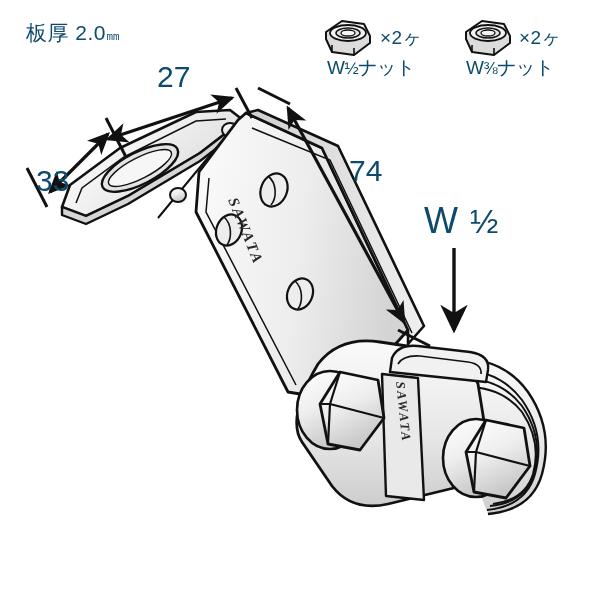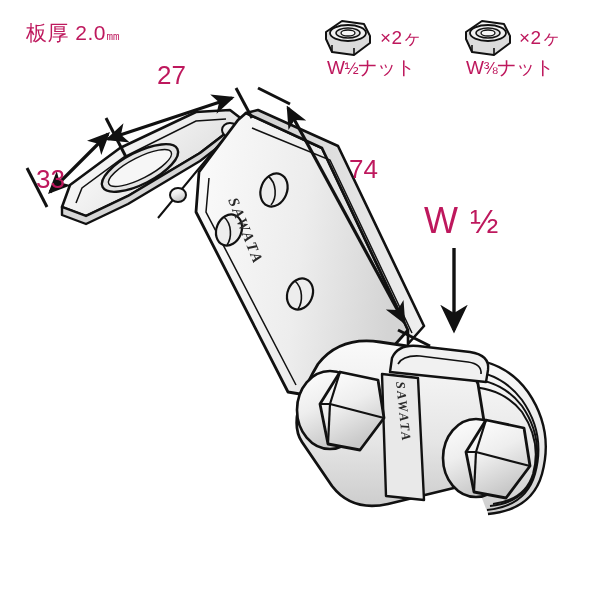--- a/index.html
+++ b/index.html
@@ -25,34 +25,34 @@
     position: absolute;
     left: 0;
     top: 0;
     width: 600px;
     height: 600px;
   }
   .txt {
     position: absolute;
     white-space: nowrap;
     line-height: 1;
-    color: #be185d;
+    color: #0c4a6e;
   }
   .plate-note {
     left: 26px;
     top: 22px;
     font-size: 21px;
     letter-spacing: 0.5px;
   }
   .plate-note .unit {
     font-size: 14px;
     letter-spacing: -0.5px;
   }
   .dim {
-    font-size: 26px;
+    font-size: 30px;
     font-weight: 400;
     font-family: "Liberation Sans", "DejaVu Sans", sans-serif;
   }
   .dim-33 { left: 36px;  top: 122px; margin-top: 44px; }
   .dim-27 { left: 157px; top: 62px;  }
   .dim-74 { left: 349px; top: 156px; }
   .bolt-label {
     left: 424px;
     top: 203px;
     font-size: 36px;

